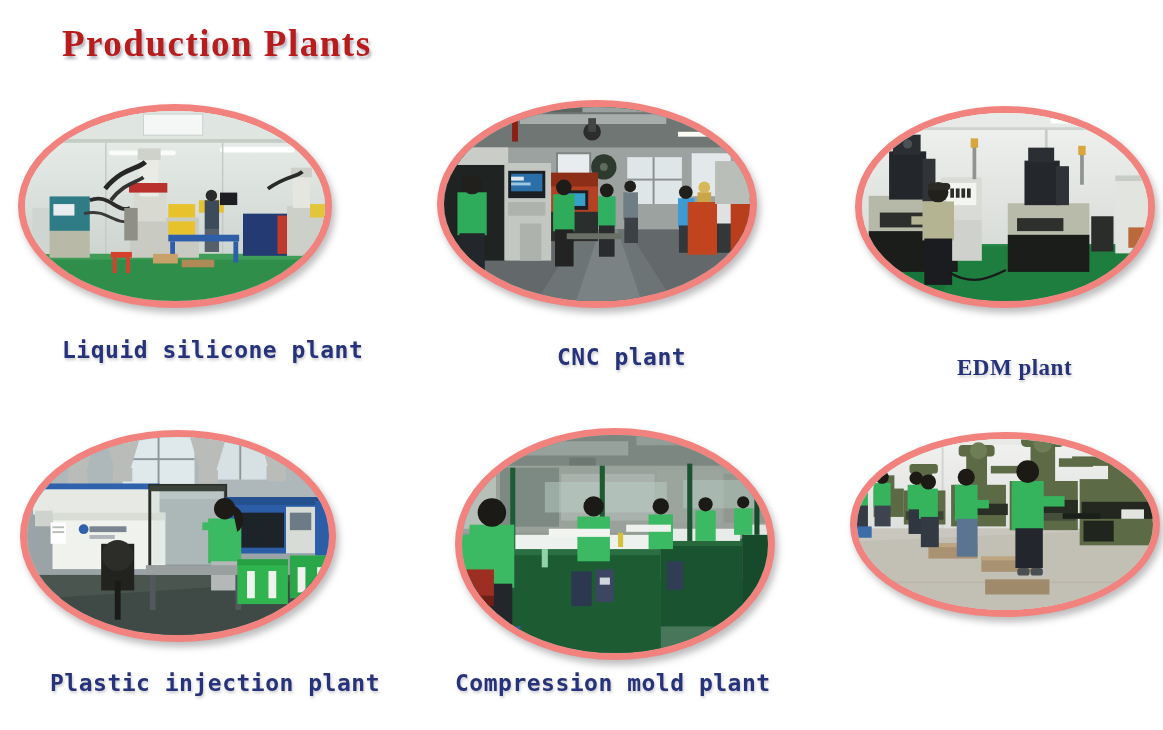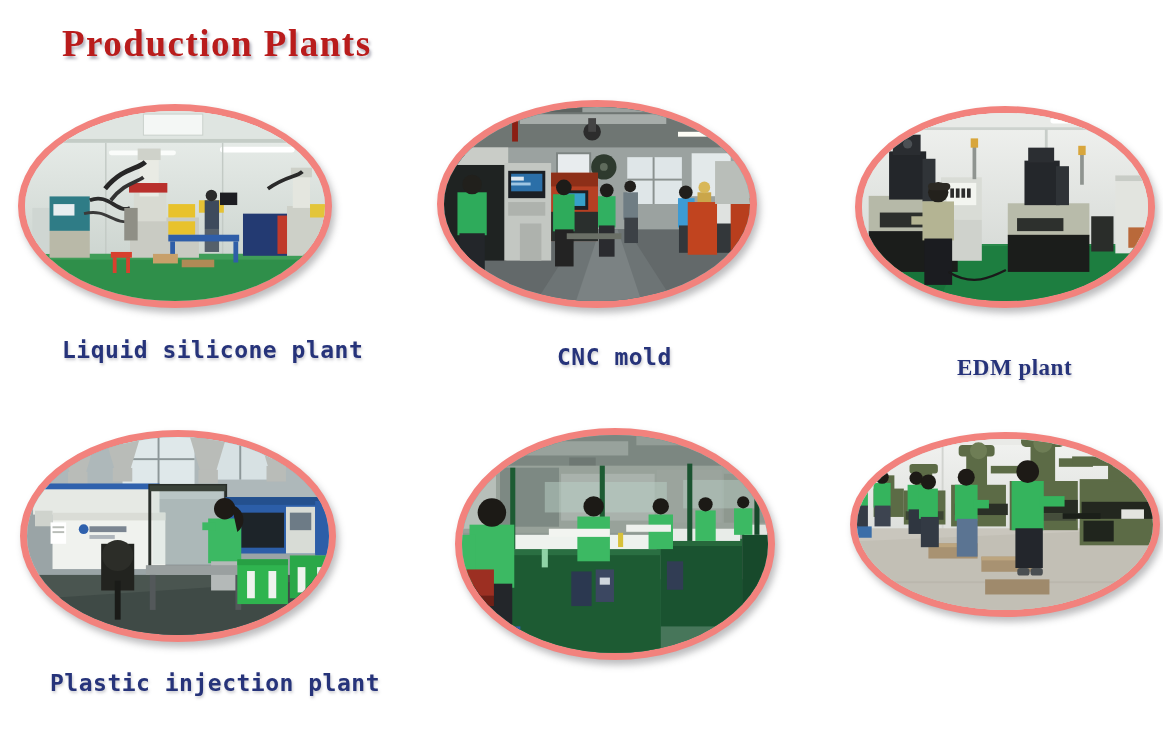--- a/index.html
+++ b/index.html
@@ -266,21 +266,21 @@
 
           <rect x="258" y="108" width="30" height="54" fill="#c1441f"></rect>
           <rect x="302" y="104" width="28" height="58" fill="#b83e1d"></rect>
           <rect x="286" y="66" width="44" height="44" fill="#b9beb9"></rect>
 
           <rect x="134" y="140" width="56" height="6" fill="#6a6f66"></rect>
         </svg>
       </div>
     </div>
   </div>
-  <div class="caption" id="caption-cnc">CNC mold</div>
+  <div class="caption" id="caption-cnc">CNC plant</div>
 
   <div class="cell" id="cell-edm">
     <div class="ellipse-frame">
       <div class="photo">
         <svg viewBox="0 0 330 220" preserveAspectRatio="xMidYMid slice">
           <defs>
             <linearGradient id="edm-wall" x1="0" y1="0" x2="0" y2="1">
               <stop offset="0%" stop-color="#f2f3f1"></stop>
                 <stop offset="100%" stop-color="#d7dbd7"></stop>
             </linearGradient>
@@ -502,20 +502,21 @@
           <rect x="6" y="176" width="36" height="16" fill="#b03526"></rect>
 
           <rect x="24" y="196" width="48" height="18" fill="#2e5fa8"></rect>
 
           <rect x="93" y="120" width="6" height="18" fill="#8fd3a6"></rect>
           <rect x="168" y="104" width="5" height="14" fill="#d8c13a"></rect>
         </svg>
       </div>
     </div>
   </div>
+  <div class="caption" id="caption-compression">Compression mold plant</div>
 
   <div class="cell" id="cell-grinding">
     <div class="ellipse-frame">
       <div class="photo">
         <svg viewBox="0 0 330 200" preserveAspectRatio="xMidYMid slice">
           <defs>
             <linearGradient id="gm-wall" x1="0" y1="0" x2="0" y2="1">
               <stop offset="0%" stop-color="#f3f4f2"></stop>
                 <stop offset="100%" stop-color="#dcdedb"></stop>
             </linearGradient>

